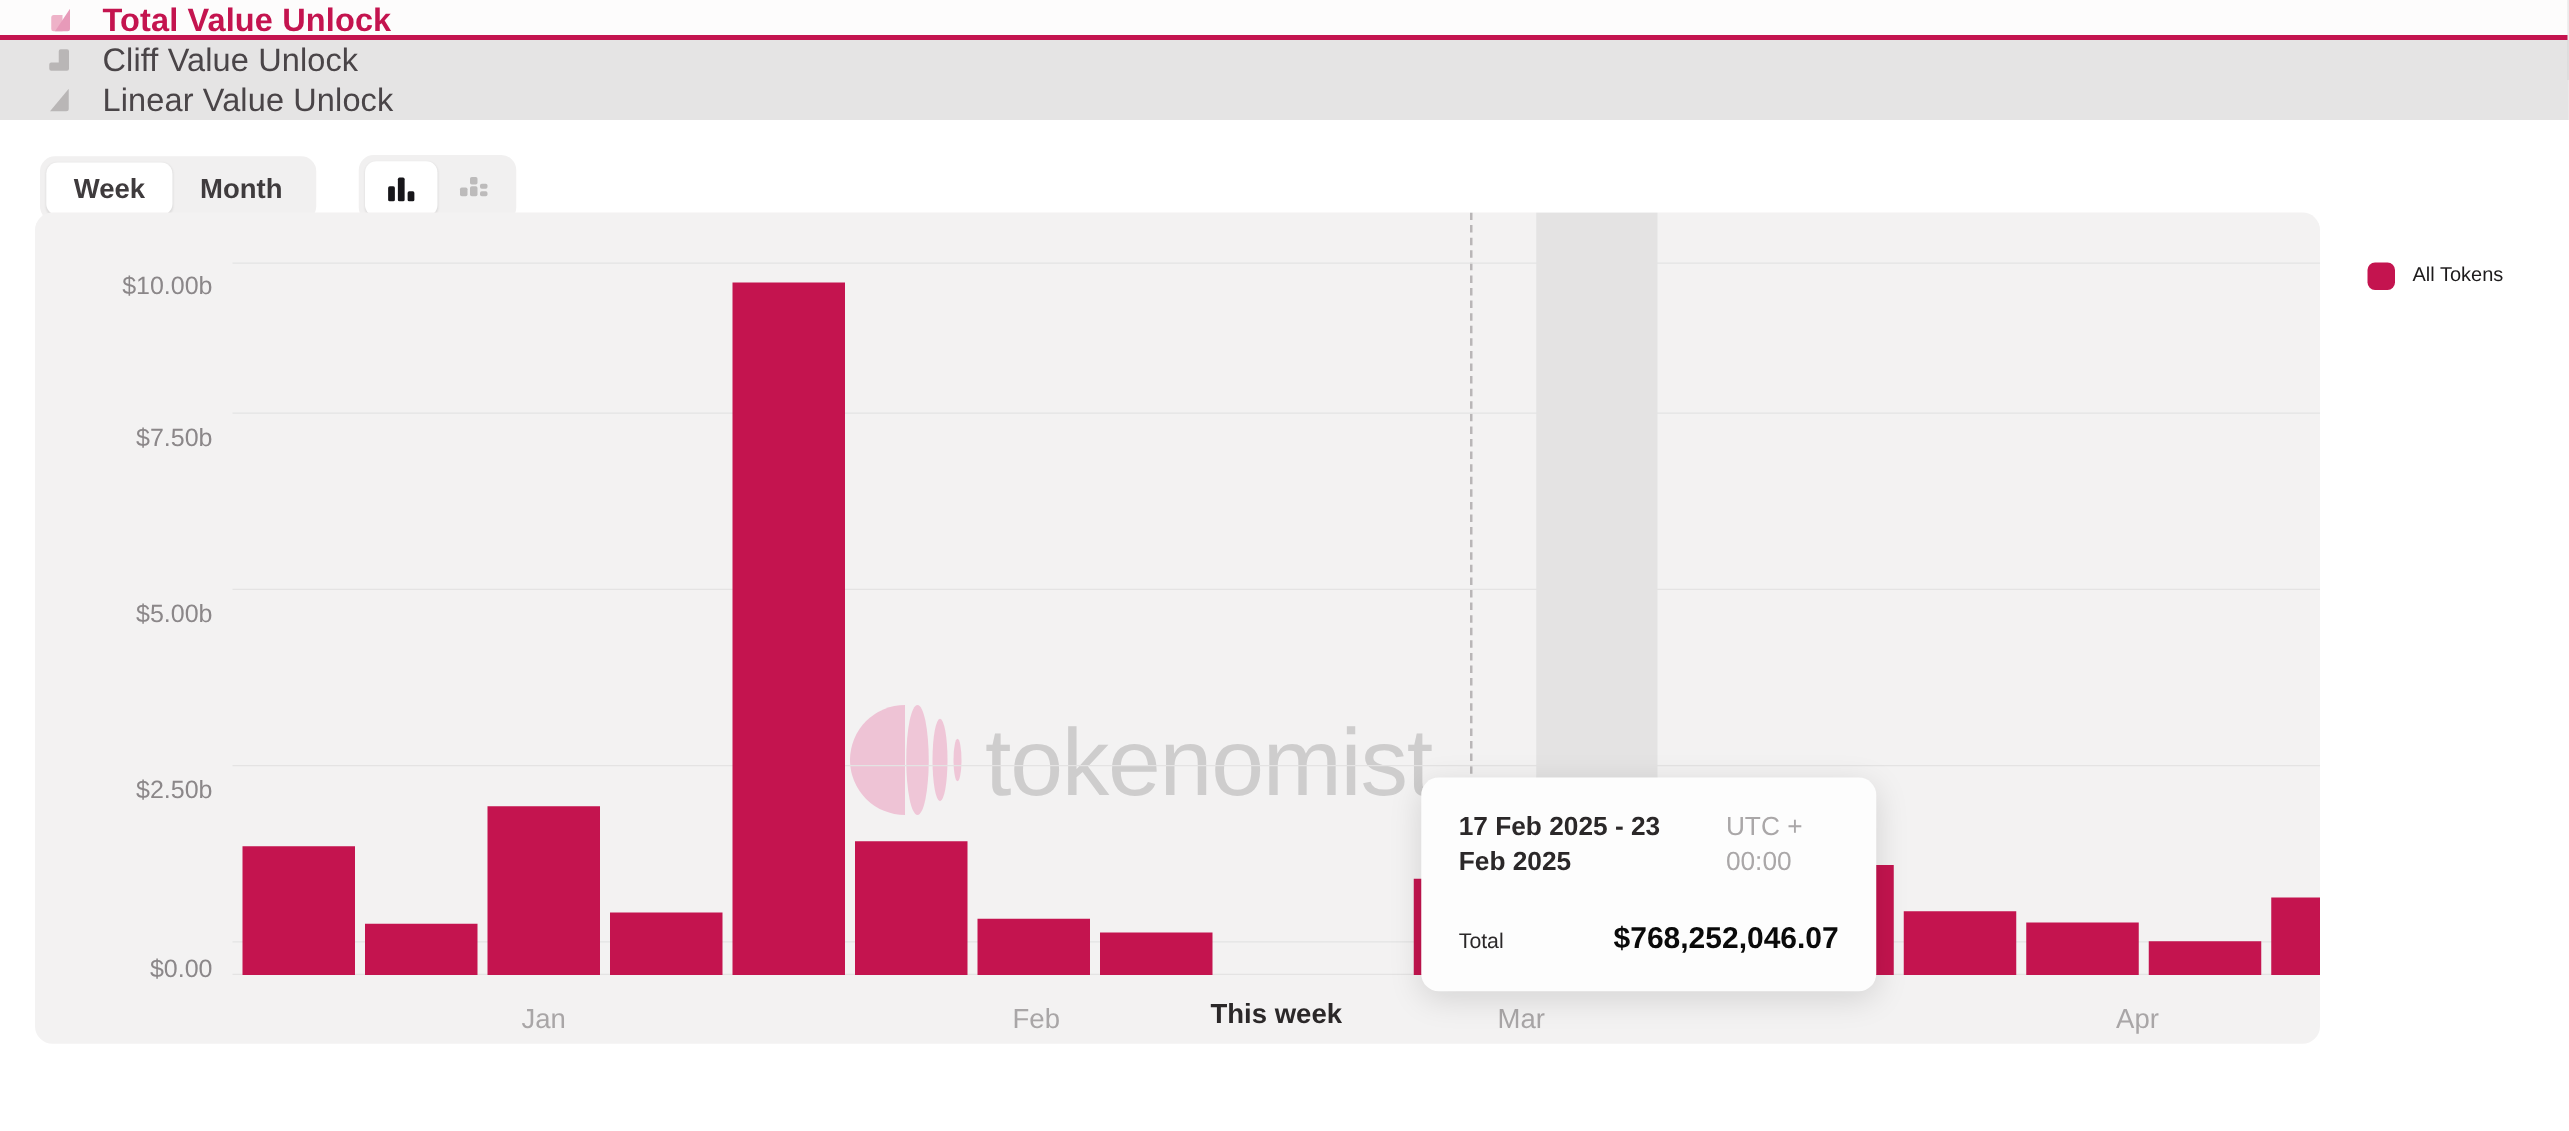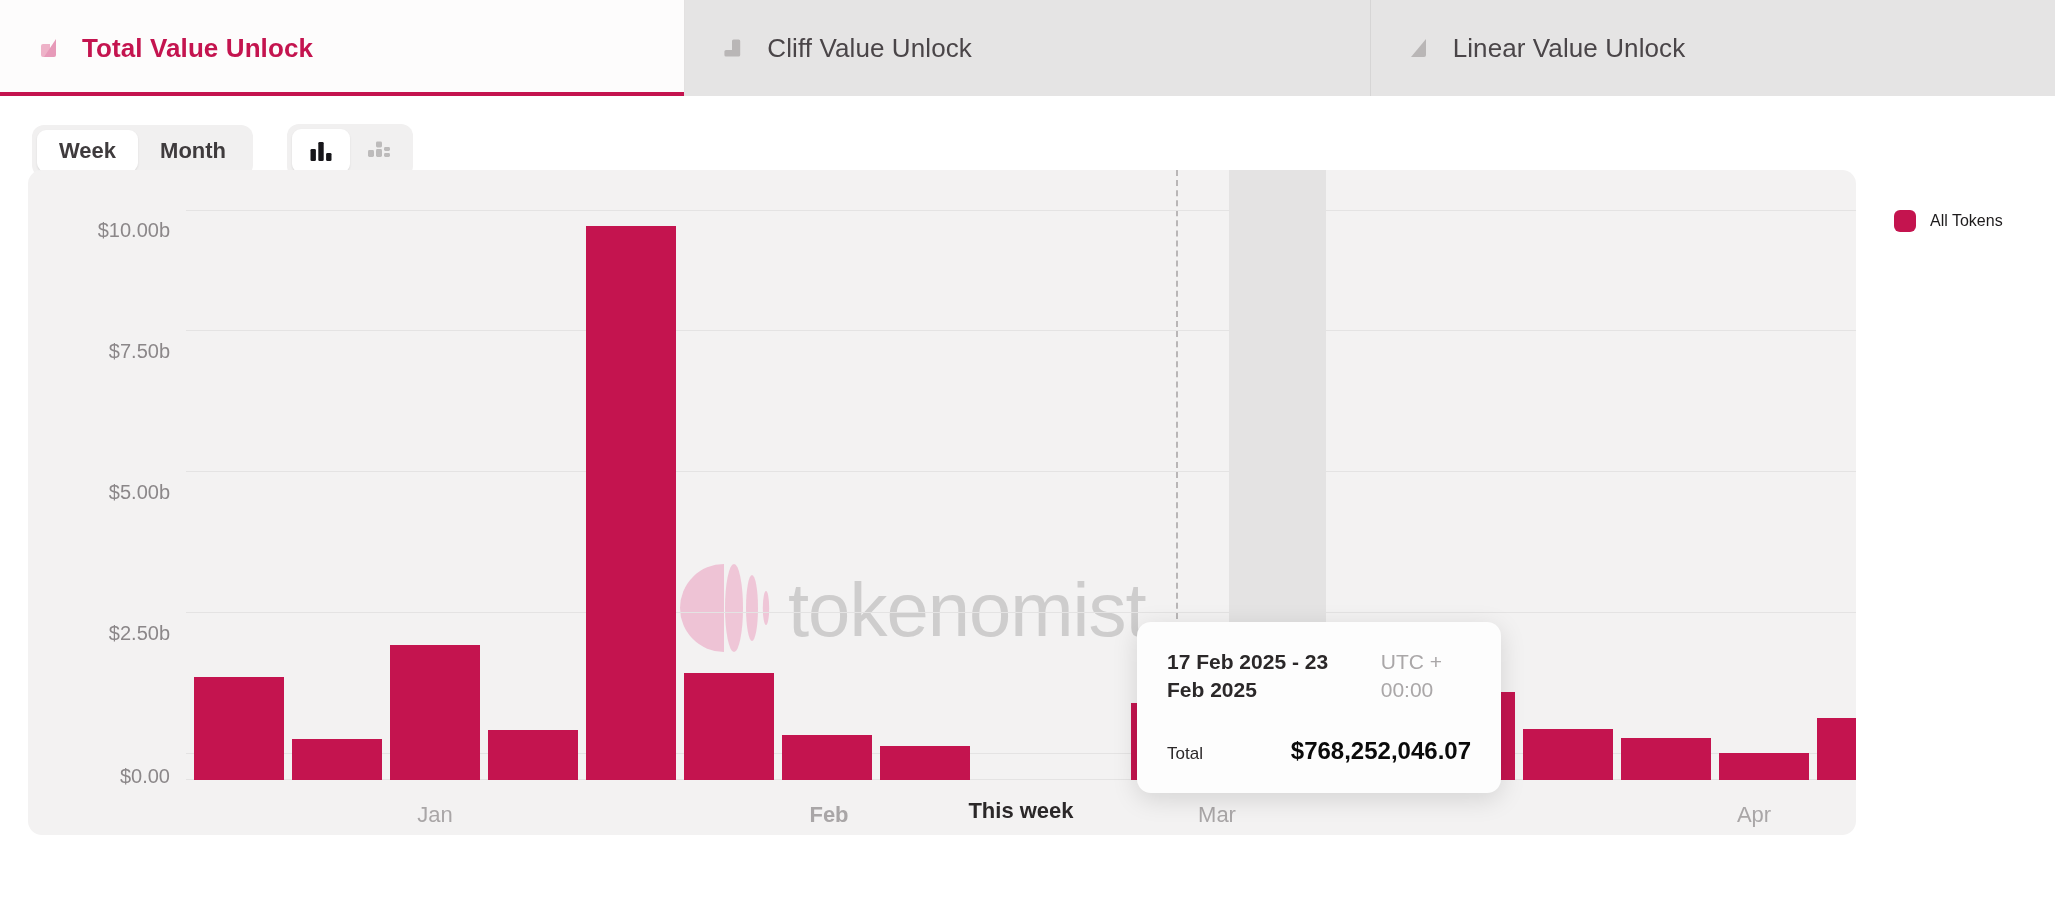--- a/index.html
+++ b/index.html
@@ -12,20 +12,21 @@
     font-family: "Liberation Sans", sans-serif;
   }
 
   
   .tabbar {
     display: flex;
     width: 2055px;
     height: 96px;
     background: #e5e4e4;
     position: relative;
+    flex-direction: column;
   }
   .tab {
     flex: 1 1 0;
     display: flex;
     align-items: center;
     gap: 20px;
     padding-left: 32px;
     box-sizing: border-box;
     background: #e5e4e4;
     border-right: 1px solid #d6d5d5;
@@ -354,24 +355,24 @@
       <div class="bar" style="left:945px;  width:90px; height:77px;"></div>
       <div class="bar" style="left:1043px; width:90px; height:44px;"></div>
       <div class="bar" style="left:1141px; width:90px; height:38px;"></div>
       <div class="bar" style="left:1239px; width:90px; height:88px;"></div>
       <div class="bar" style="left:1337px; width:90px; height:51px;"></div>
       <div class="bar" style="left:1435px; width:90px; height:42px;"></div>
       <div class="bar" style="left:1533px; width:90px; height:27px;"></div>
       <div class="bar" style="left:1631px; width:90px; height:62px;"></div>
 
       <div class="xtick" style="left:249px;">Jan</div>
-      <div class="xtick" style="left:643px;font-weight:bold;">Feb</div>
+      <div class="xtick" style="left:643px;">Feb</div>
       <div class="xtick current" style="left:835px; top:588px;">This week</div>
       <div class="xtick" style="left:1031px;">Mar</div>
-      <div class="xtick" style="left:1568px;">Apr</div>
+      <div class="xtick" style="left:1524px;">Apr</div>
 
     </div>
 
     <div class="tooltip">
       <div class="tt-row">
         <div class="tt-range">17 Feb 2025 - 23 Feb 2025</div>
         <div class="tt-utc">UTC + 00:00</div>
       </div>
       <div class="tt-row2">
         <div class="tt-total-label">Total</div>

